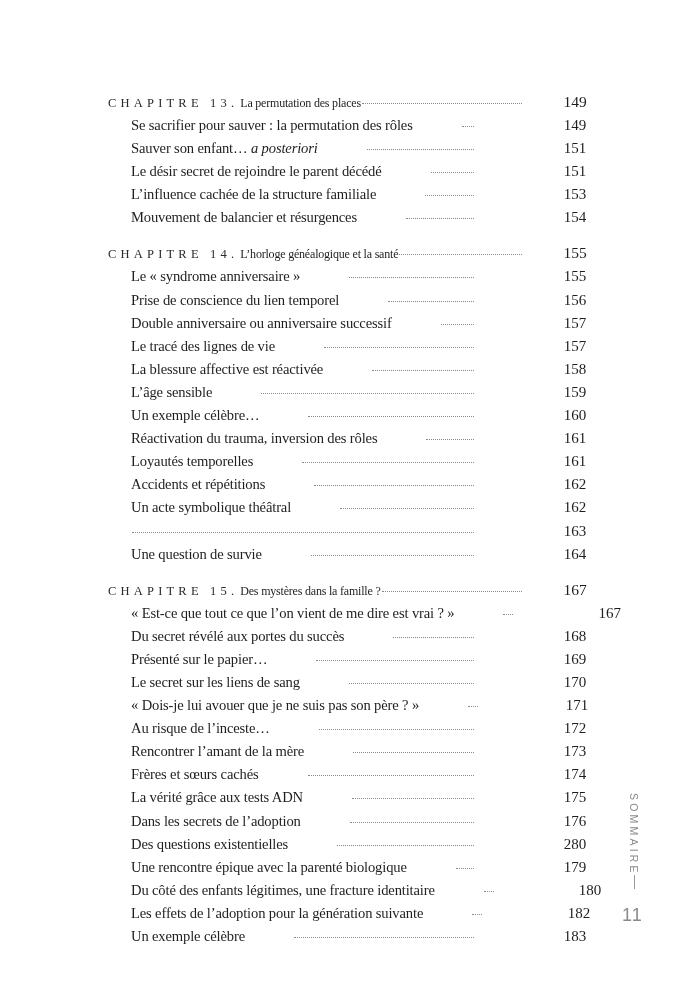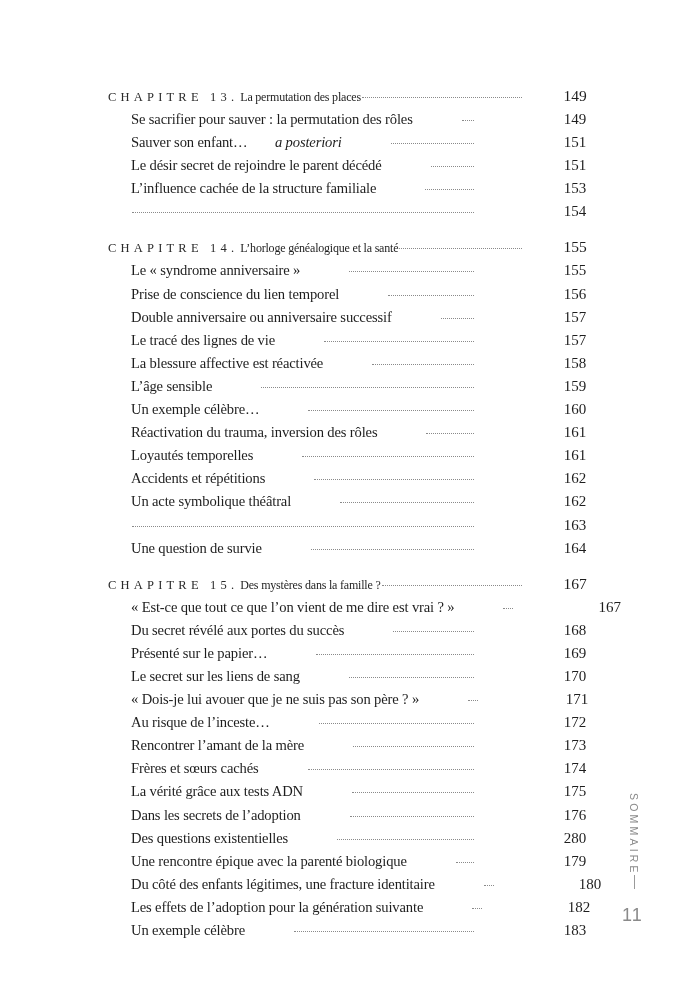--- a/index.html
+++ b/index.html
@@ -1,26 +1,26 @@
 <!DOCTYPE html>
 <html><head>
 <meta charset="utf-8">
 <style>
   html, body { margin: 0; padding: 0; background: #ffffff; }
   body { width: 700px; height: 1007px; position: relative; overflow: hidden;
          font-family: "Liberation Serif", "DejaVu Serif", serif; color: #1e1e1e; }
   #toc { position: absolute; left: 108px; top: 84px; width: 483px; }
   .row { display: flex; align-items: baseline; height: 23.1px; line-height: 23.1px; font-size: 14.6px; }
   .row.chapter { height: 24px; line-height: 24px; margin-top: 12px; }
-  .row.chapter.first { margin-top: 0; }
+  .row.chapter.first { margin-top: 6px; }
   .chap-label { font-size: 12.5px; letter-spacing: 4.2px; color: #2a2a2a; margin-right: 2px; white-space: nowrap; }
   .chap-title { font-size: 12px; white-space: nowrap; letter-spacing: -0.2px; }
   .sub { padding-left: 23px; gap: 48px; }
   .title { white-space: nowrap; letter-spacing: -0.15px; }
-  .title i { font-style: italic; margin-left: 24px; }
+  .title i { font-style: italic; }
   .leader { flex: 1; margin: 0 37px 0 1px; border-bottom: 1px dotted #8a8a8a; height: 0; position: relative; top: -3px; min-width: 10px; }
   .page { width: 32px; text-align: center; font-size: 15px; white-space: nowrap; }
   .row.chapter .page { font-size: 15.5px; }
 
   #side { position: absolute; left: 628px; top: 793px; width: 16px; }
   #side-label { position: absolute; left: 0; top: 0; writing-mode: vertical-rl;
                 font-family: "Liberation Sans", "DejaVu Sans", sans-serif; font-size: 10.5px;
                 letter-spacing: 3.2px; color: #8a8a8a; }
   #side-rule { position: absolute; left: 6px; top: 82px; width: 1px; height: 14px; background: #9a9a9a; }
   #folio { position: absolute; left: 622px; top: 905px; font-family: "Liberation Sans", "DejaVu Sans", sans-serif;
@@ -50,20 +50,21 @@
       <span class="title"><span>Le désir secret de rejoindre le parent décédé</span></span>
       <span class="leader"></span>
       <span class="page">151</span>
     </div>
     <div class="row sub">
       <span class="title"><span>L’influence cachée de la structure familiale</span></span>
       <span class="leader"></span>
       <span class="page">153</span>
     </div>
     <div class="row sub">
+      <span class="title"><span>Mouvement de balancier et résurgences</span></span>
       <span class="leader"></span>
       <span class="page">154</span>
     </div>
     <div class="row chapter">
       <span class="chap-label">CHAPITRE 14.</span>
       <span class="chap-title">L’horloge généalogique et la santé</span>
       <span class="leader"></span>
       <span class="page">155</span>
     </div>
     <div class="row sub">

